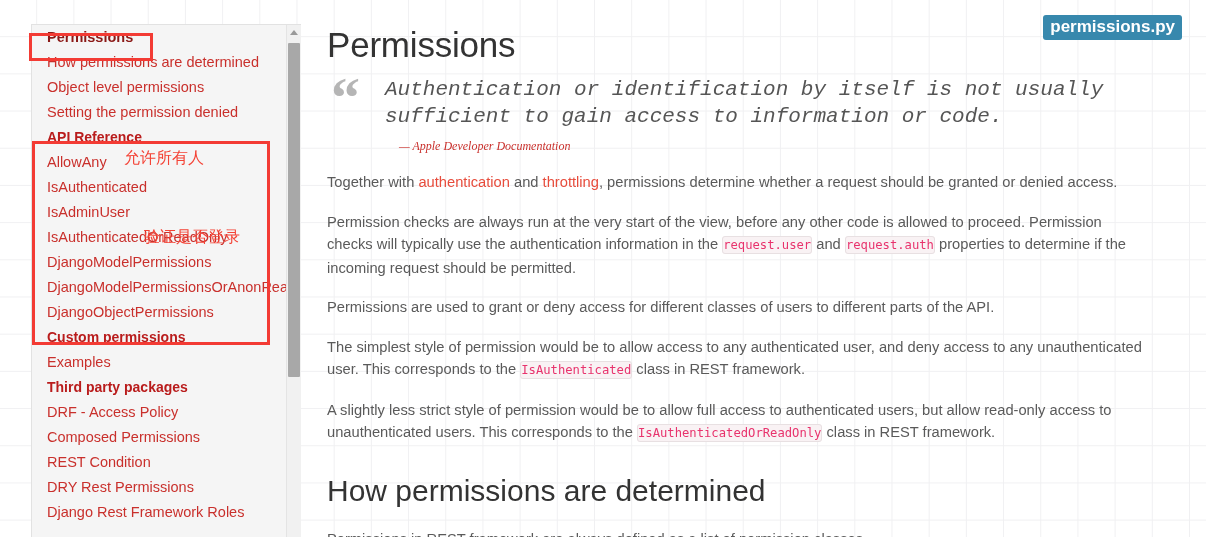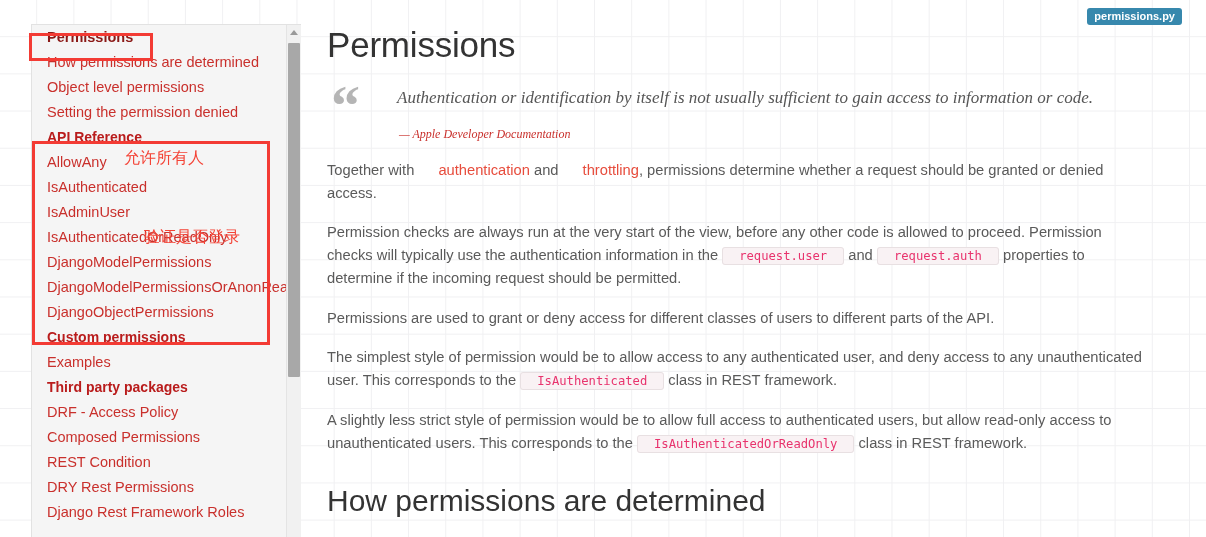--- a/index.html
+++ b/index.html
@@ -145,24 +145,24 @@
   blockquote .qmark {
     position: absolute;
     left: 4px; top: 2px;
     font-family: "Liberation Serif", serif;
     font-size: 58px;
     line-height: 40px;
     color: #b5b5b5;
     font-weight: bold;
   }
   blockquote p {
-    margin: 16px;
-    font-family: Liberation Serif, serif;
+    margin: 4px;
+    font-family: Liberation Mono, monospace;
     font-style: italic;
-    font-size: 17px;
+    font-size: 21px;
     line-height: 27px;
     color: #555555;
   }
   blockquote .cite {
     display: block;
     margin-top: 9px;
     padding-left: 18px;
     font-family: "Liberation Serif", serif;
     font-style: italic;
     font-size: 12px;
@@ -170,40 +170,39 @@
   }
   p.body {
     margin: 17px 0 0 0;
     font-size: 14.7px;
     line-height: 22.5px;
     color: #5a5a5a;
   }
   p.body a {
     color: #e74c3c;
     text-decoration: none;
-    margin-left: 20px;
   }
   code.inline {
     font-family: "DejaVu Sans Mono", monospace;
     font-size: 12.2px;
     color: #e8336d;
     background: #f9f2f4;
     border: 1px solid #e8e0e2;
     border-radius: 3px;
-    padding: 1px 16px;
+    padding: 1px 0;
     white-space: nowrap;
   }
 
   
   #file-badge {
     position: absolute;
-    right: 24px; top: 8px;
+    right: 24px; top: 15px;
     background: #3788ad;
     color: #ffffff;
-    font-size: 11px;
+    font-size: 17px;
     font-weight: bold;
     padding: 2px 7px 3px 7px;
     border-radius: 3px;
     font-family: "Liberation Sans", sans-serif;
     white-space: nowrap;
   }
 </style>
 </head>
 <body>
 

